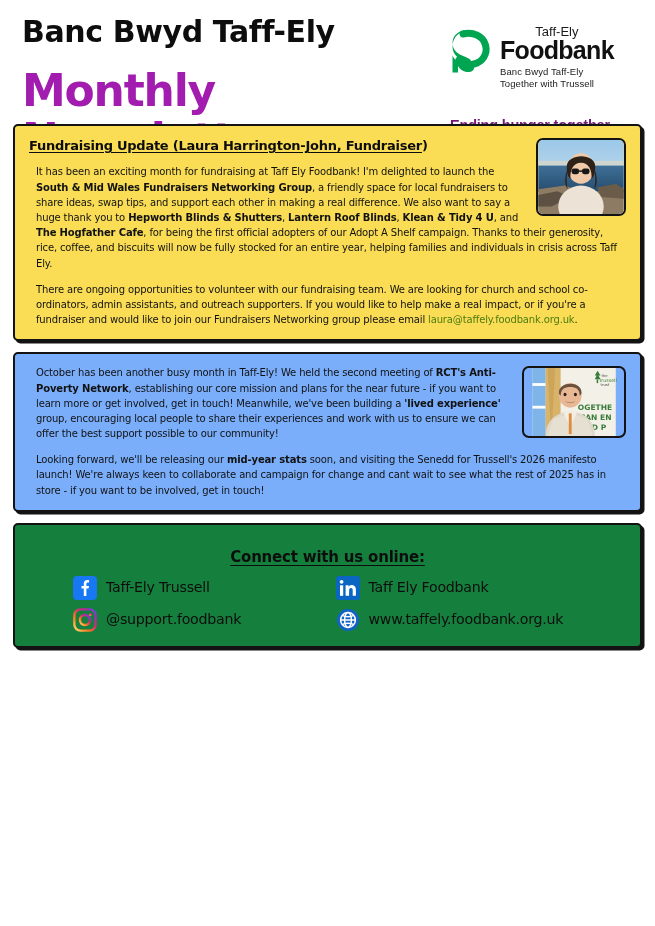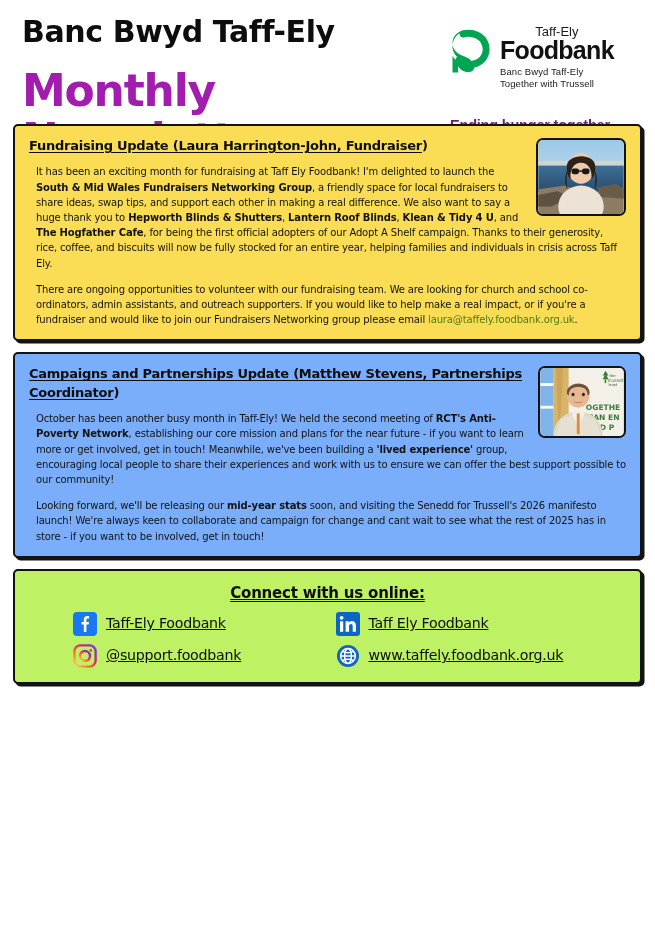--- a/index.html
+++ b/index.html
@@ -138,21 +138,21 @@
     border: 2.5px solid #131313;
     border-radius: 5px;
     box-shadow: 2.5px 2.5px 0 0 #131313;
     position: relative;
     margin-bottom: 11px;
     padding: 11px 14px 12px 14px;
   }
 
   .panel-yellow { background: #fadd55; }
   .panel-blue   { background: #7aaefb; }
-  .panel-pink   { background: #bef264; padding: 10px 14px 14px 14px; text-decoration: underline; }
+  .panel-pink   { background: #15803d; padding: 20px 14px 14px 14px; }
 
   .panel-heading {
     font-family: "DejaVu Sans", sans-serif;
     font-weight: bold;
     font-size: 13px;
     line-height: 1.42;
     color: #0d0d0d;
     letter-spacing: -0.25px;
     margin-bottom: 9px;
     padding-right: 92px;
@@ -183,21 +183,21 @@
     width: 90px;
     height: 78px;
     border: 2.5px solid #131313;
     border-radius: 7px;
     overflow: hidden;
     margin: 1px 0 4px 10px;
     position: relative;
     shape-outside: margin-box;
   }
   .photo-blue-frame {
-    width: 88px;
+    width: 104px;
     height: 72px;
     border-color: #131313;
   }
   .photo svg { display: block; width: 100%; height: 100%; }
 
   
   .connect-title {
     text-align: center;
     font-family: "DejaVu Sans", sans-serif;
     font-weight: bold;
@@ -346,23 +346,20 @@
         <path d="M33 48 L40 62 L47 48 L44 46 L36 46 Z" fill="#f3eee3"></path>
         <rect x="38.5" y="48" width="3" height="22" fill="#e08a3c"></rect>
         <ellipse cx="40" cy="29" rx="12" ry="13" fill="#e8b894"></ellipse>
         <path d="M28 26 C28 14 52 13 52 26 C52 28 51 29 50 29 C50 22 46 20 40 20 C34 20 30 22 30 29 C29 29 28 28 28 26 Z" fill="#6a523c"></path>
         <ellipse cx="34.5" cy="28" rx="1.6" ry="1.9" fill="#2b2119"></ellipse>
         <ellipse cx="45.5" cy="28" rx="1.6" ry="1.9" fill="#2b2119"></ellipse>
         <path d="M34 35 Q40 39 46 35 Q40 38 34 35 Z" fill="#8a5c4a"></path>
       </svg>
     </div>
 
-    <div class="panel-heading">
-      <span class="u">Campaigns and Partnerships Update (Matthew Stevens, Partnerships Coordinator</span><span>)</span>
-    </div>
 
     <div class="panel-body">
       <p><span>October has been another busy month in Taff-Ely! We held the second meeting of </span><b>RCT's Anti-Poverty Network</b><span>, establishing our core mission and plans for the near future - if you want to learn more or get involved, get in touch! Meanwhile, we've been building a </span><b>'lived experience'</b><span> group, encouraging local people to share their experiences and work with us to ensure we can offer the best support possible to our community!</span></p>
 
       <p><span>Looking forward, we'll be releasing our </span><b>mid-year stats</b><span> soon, and visiting the Senedd for Trussell's 2026 manifesto launch! We're always keen to collaborate and campaign for change and cant wait to see what the rest of 2025 has in store - if you want to be involved, get in touch!</span></p>
     </div>
   </div>
 
   <div class="panel panel-pink">
 
@@ -370,21 +367,21 @@
 
     <div class="social-grid">
 
       <div class="social-item">
         <span class="social-icon">
           <svg viewBox="0 0 24 24" xmlns="http://www.w3.org/2000/svg">
             <rect width="24" height="24" rx="4" fill="#1877F2"></rect>
             <path d="M15.6 12.6 L16 9.9 L13.4 9.9 L13.4 8.1 C13.4 7.3 13.8 6.6 15 6.6 L16.1 6.6 L16.1 4.3 C16.1 4.3 15.1 4.1 14.1 4.1 C12.1 4.1 10.8 5.3 10.8 7.7 L10.8 9.9 L8.5 9.9 L8.5 12.6 L10.8 12.6 L10.8 20 L13.4 20 L13.4 12.6 Z" fill="#ffffff"></path>
           </svg>
         </span>
-        <span class="social-label">Taff-Ely Foodbank</span>
+        <span class="social-label">Taff-Ely Trussell</span>
       </div>
 
       <div class="social-item">
         <span class="social-icon">
           <svg viewBox="0 0 24 24" xmlns="http://www.w3.org/2000/svg">
             <rect width="24" height="24" rx="3" fill="#0A66C2"></rect>
             <rect x="4" y="9.3" width="3.2" height="10.5" fill="#ffffff"></rect>
             <circle cx="5.6" cy="5.8" r="1.9" fill="#ffffff"></circle>
             <path d="M9.6 9.3 L12.6 9.3 L12.6 10.8 C13.1 9.9 14.2 9 15.8 9 C18.2 9 19.9 10.5 19.9 13.6 L19.9 19.8 L16.7 19.8 L16.7 14.2 C16.7 12.8 16.1 11.9 14.9 11.9 C13.8 11.9 13.1 12.7 13.1 14.1 L13.1 19.8 L9.6 19.8 Z" fill="#ffffff"></path>
           </svg>

